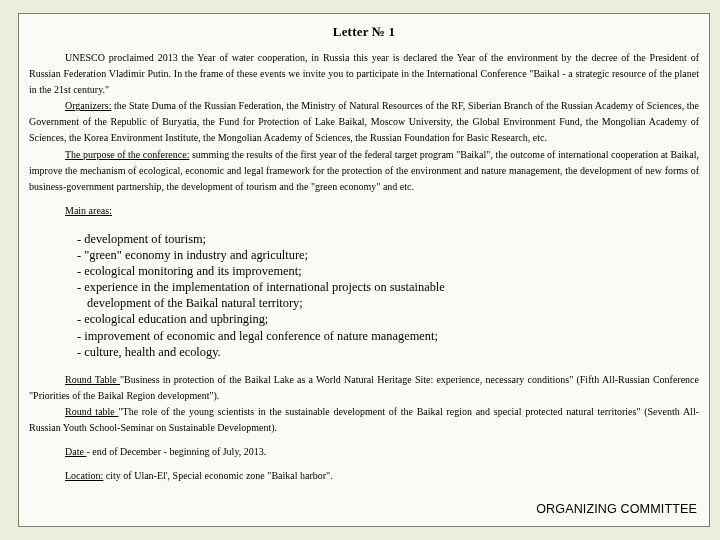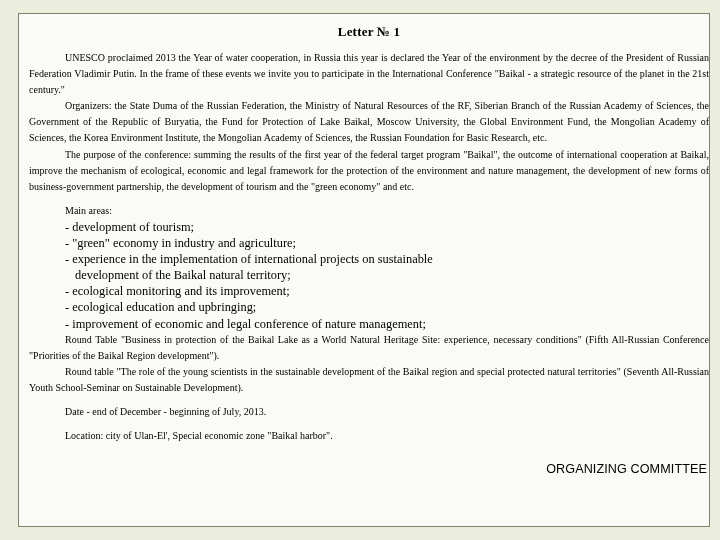--- a/index.html
+++ b/index.html
@@ -25,21 +25,21 @@
     left: 18px;
     top: 13px;
     width: 692px;
     height: 514px;
     background: #fafbf6;
     border: 1px solid #80806e;
     box-sizing: border-box;
     overflow: hidden;
   }
   .inner {
-    padding: 6px 0 0 10px;
+    padding: 6px 10px 0 10px;
     box-sizing: border-box;
   }
   .doc-title {
     text-align: center;
     font-weight: bold;
     font-size: 13px;
     line-height: 16px;
     color: #000;
     margin: 4px 0 10px 0;
     letter-spacing: 0.2px;
@@ -51,23 +51,24 @@
     text-align: justify;
     text-indent: 36px;
     margin: 0;
     hyphens: none;
   }
   .para.nojust {
     text-align: left;
     margin-top: 8px;
   }
   .lead {
+    text-decoration: underline;
   }
   .list {
-    margin: 0;
+    margin: 12px;
     padding: 0;
     list-style: none;
   }
   .list li {
     font-size: 12.4px;
     line-height: 16.1px;
     color: #000;
     text-align: left;
     padding-left: 36px;
     text-indent: 0;
@@ -101,24 +102,25 @@
 
       <p class="para"><span class="lead">Organizers:</span><span> the State Duma of the Russian Federation, the Ministry of Natural Resources of the RF, Siberian Branch of the Russian Academy of Sciences, the Government of the Republic of Buryatia, the Fund for Protection of Lake Baikal, Moscow University, the Global Environment Fund, the Mongolian Academy of Sciences, the Korea Environment Institute, the Mongolian Academy of Sciences, the Russian Foundation for Basic Research, etc.</span></p>
 
       <p class="para"><span class="lead">The purpose of the conference:</span><span> summing the results of the first year of the federal target program "Baikal", the outcome of international cooperation at Baikal, improve the mechanism of ecological, economic and legal framework for the protection of the environment and nature management, the development of new forms of business-government partnership, the development of tourism and the "green economy" and etc.</span></p>
 
       <p class="para nojust"><span class="lead">Main areas:</span></p>
 
       <ul class="list">
         <li><span>- development of tourism;</span></li>
         <li><span>- "green" economy in industry and agriculture;</span></li>
+        <li><span>- ecological monitoring and its improvement;</span></li>
         <li><span>- experience in the implementation of international projects on sustainable</span><span class="cont">development of the Baikal natural territory;</span></li>
-        <li><span>- ecological monitoring and its improvement;</span></li>
         <li><span>- ecological education and upbringing;</span></li>
         <li><span>- improvement of economic and legal conference of nature management;</span></li>
+        <li><span>- culture, health and ecology.</span></li>
       </ul>
 
       <p class="para"><span class="lead">Round Table </span><span>"Business in protection of the Baikal Lake as a World Natural Heritage Site: experience, necessary conditions" (Fifth All-Russian Conference "Priorities of the Baikal Region development").</span></p>
 
       <p class="para"><span class="lead">Round table </span><span>"The role of the young scientists in the sustainable development of the Baikal region and special protected natural territories" (Seventh All-Russian Youth School-Seminar on Sustainable Development).</span></p>
 
       <p class="para nojust"><span class="lead">Date </span><span>- end of December - beginning of July, 2013.</span></p>
 
       <p class="para nojust"><span class="lead">Location:</span><span> city of Ulan-El', Special economic zone "Baikal harbor".</span></p>
 

